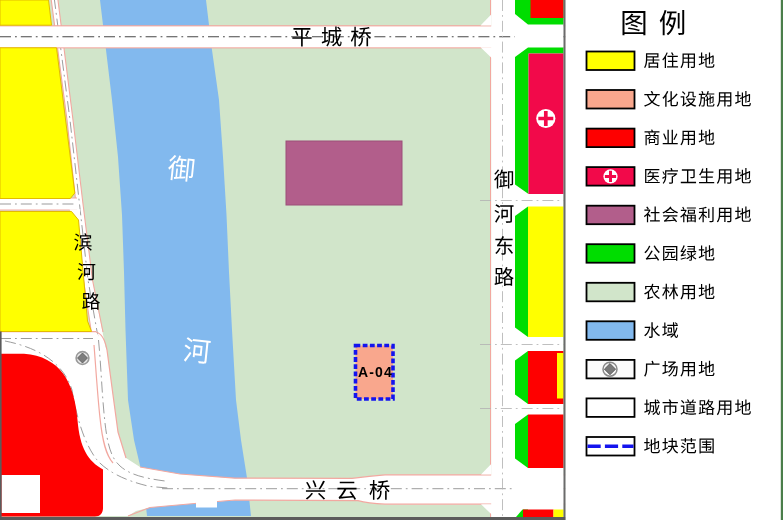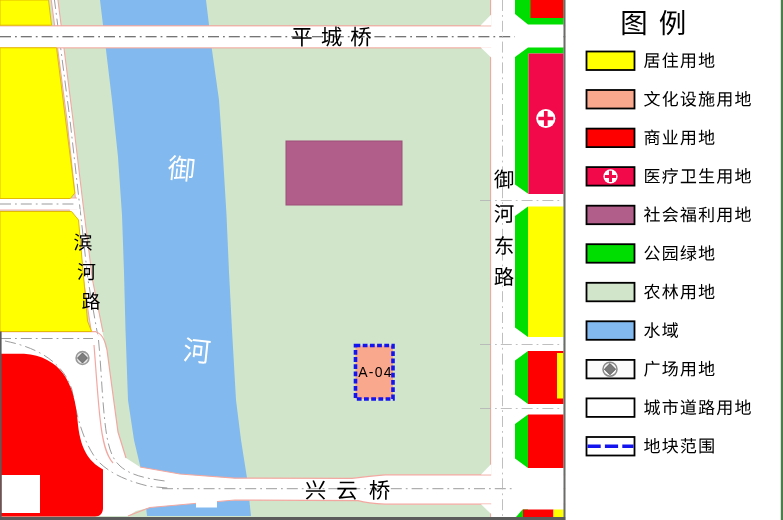--- a/index.html
+++ b/index.html
@@ -1,14 +1,14 @@
 <!DOCTYPE html>
 <html><head><meta charset="utf-8"><style>
 html,body{margin:0;padding:0;background:#fff;}
-#wrap{position:relative;width:783px;height:520px;overflow:hidden;}
+#wrap{position:relative;width:783px;height:520px;overflow:hidden;font-weight:bold;}
 </style></head><body>
 <div id="wrap">
 <svg width="783" height="520" viewBox="0 0 783 520">
 <defs>
 <path id="g0" d="M174 630C213 556 252 459 266 399L337 424C323 482 282 578 242 650ZM755 655C730 582 684 480 646 417L711 396C750 456 797 552 834 633ZM52 348V273H459V-79H537V273H949V348H537V698H893V773H105V698H459V348Z"></path>
 <path id="g1" d="M41 129 65 55C145 86 244 125 340 164L326 232L229 196V526H325V596H229V828H159V596H53V526H159V170C115 154 74 140 41 129ZM866 506C844 414 814 329 775 255C759 354 747 478 742 617H953V687H880L930 722C905 754 853 802 809 834L759 801C801 768 850 720 874 687H740C739 737 739 788 739 841H667L670 687H366V375C366 245 356 80 256 -36C272 -45 300 -69 311 -83C420 42 436 233 436 375V419H562C560 238 556 174 546 158C540 150 532 148 520 148C507 148 476 148 442 151C452 135 458 107 460 88C495 86 530 86 550 88C574 91 588 98 602 115C620 141 624 222 627 453C628 462 628 482 628 482H436V617H672C680 443 694 285 721 165C667 89 601 25 521 -24C537 -36 564 -63 575 -76C639 -33 695 20 743 81C774 -14 816 -70 872 -70C937 -70 959 -23 970 128C953 135 929 150 914 166C910 51 901 2 881 2C848 2 818 57 795 153C856 249 902 362 935 493Z"></path>
 <path id="g2" d="M521 335V258C521 168 497 52 366 -34C381 -44 410 -70 420 -85C559 9 593 149 593 256V335ZM757 333V-76H832V333ZM401 580V512H547C505 433 446 370 368 325C383 311 406 279 415 265C510 325 578 407 626 512H727C772 420 848 323 919 272C931 289 954 314 970 327C909 365 843 438 799 512H956V580H652C667 624 679 672 689 724C770 734 847 747 908 763L862 826C760 796 580 776 430 765C438 748 448 721 450 703C502 706 558 710 614 715C605 667 593 621 577 580ZM193 840V647H50V577H186C155 440 93 281 30 197C44 179 62 146 70 124C116 191 160 298 193 410V-79H261V450C288 402 318 344 331 314L377 368C361 397 286 510 261 541V577H379V647H261V840Z"></path>
 <path id="g3" d="M53 358V287H947V358ZM610 195C703 112 820 -5 876 -75L948 -33C888 38 768 150 678 231ZM304 234C251 147 143 45 45 -20C63 -33 92 -58 107 -74C208 -4 316 105 385 204ZM58 722C120 632 184 509 209 429L282 462C255 542 191 660 126 750ZM356 801C406 707 453 579 468 497L544 523C526 606 478 730 426 825ZM849 798C799 678 708 515 636 414L709 390C781 488 870 643 935 774Z"></path>
 <path id="g4" d="M165 760V684H842V760ZM141 -44C182 -27 240 -24 791 24C815 -16 836 -52 852 -83L924 -41C874 53 773 199 688 312L620 277C660 222 705 157 746 94L243 56C323 152 404 275 471 401H945V478H56V401H367C303 272 219 149 190 114C158 73 135 46 112 40C123 16 137 -26 141 -44Z"></path>
 <path id="g5" d="M59 -23 126 -62C169 31 220 155 257 260L198 299C157 186 100 55 59 -23ZM87 771C148 738 221 687 255 650L296 709C261 745 187 793 126 823ZM38 509C101 480 178 431 215 395L255 455C217 490 140 536 76 563ZM704 84C772 34 863 -37 908 -80L963 -29C916 12 824 80 757 128ZM513 126C459 77 356 12 278 -26C293 -41 312 -65 322 -80C401 -38 504 24 575 80ZM569 826C581 798 595 764 605 734H340V557H410V671H854V557H926V734H687C676 766 657 810 640 845ZM678 206H492V354H678ZM824 616C722 595 558 579 420 572V206H299V140H948V206H750V354H886V420H492V514C617 520 757 534 854 553Z"></path>

